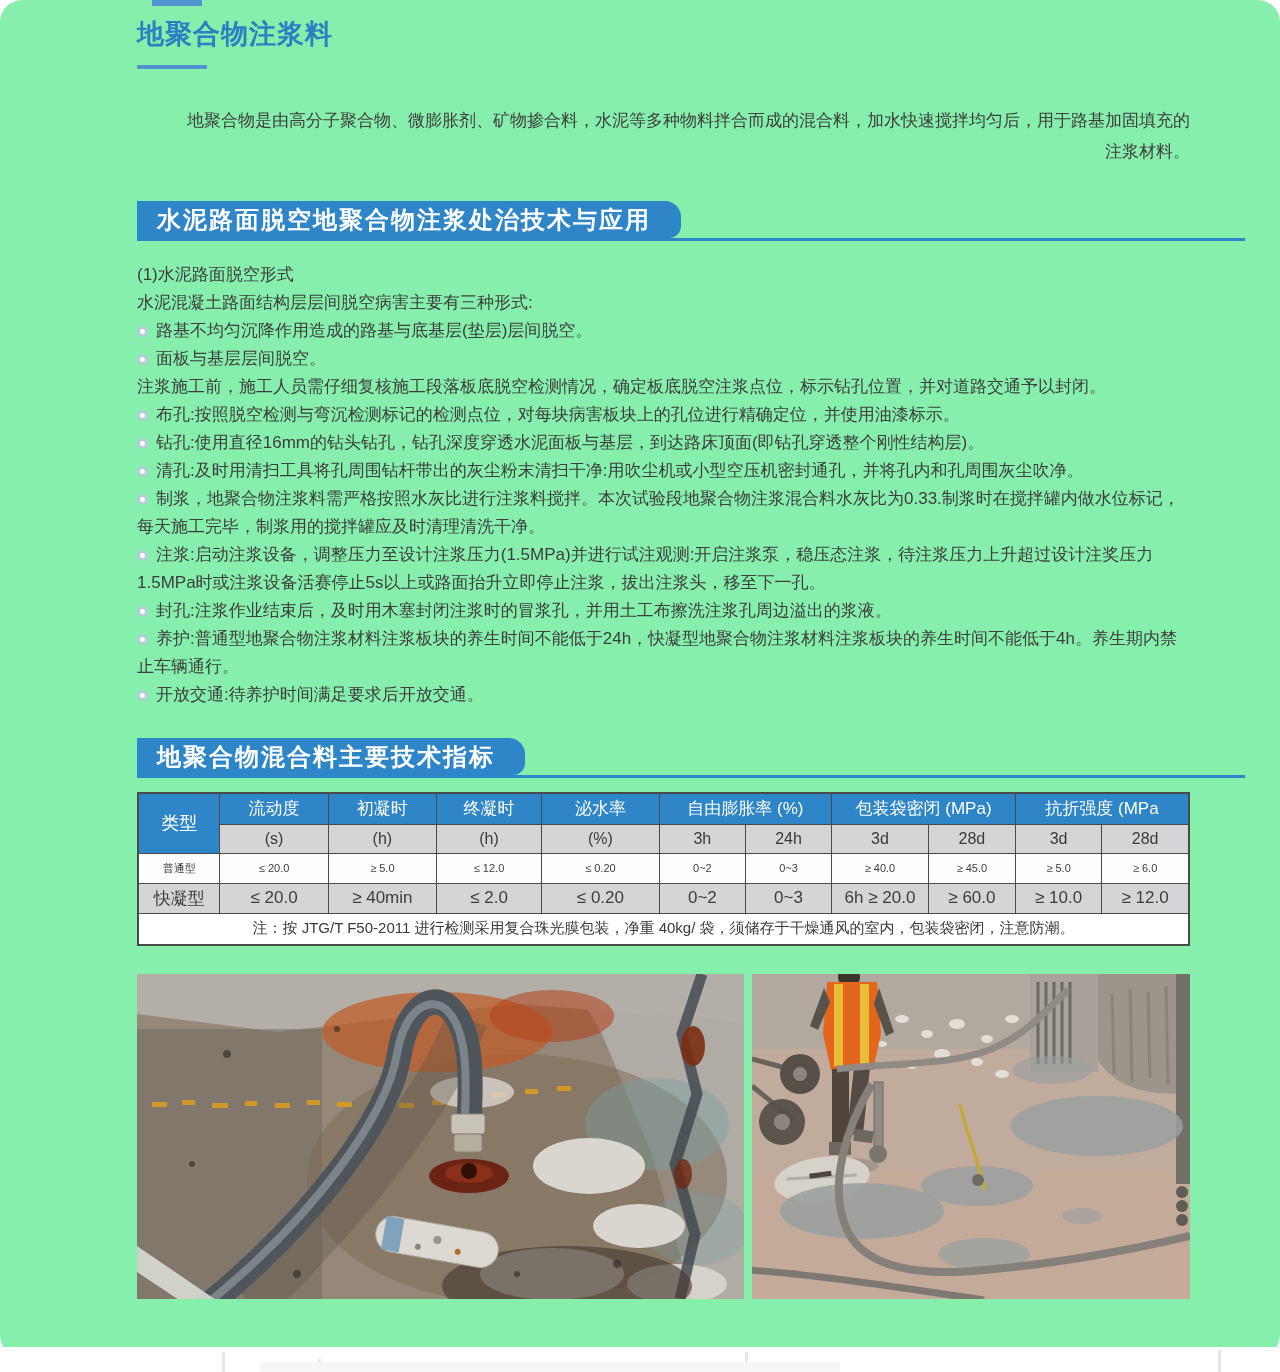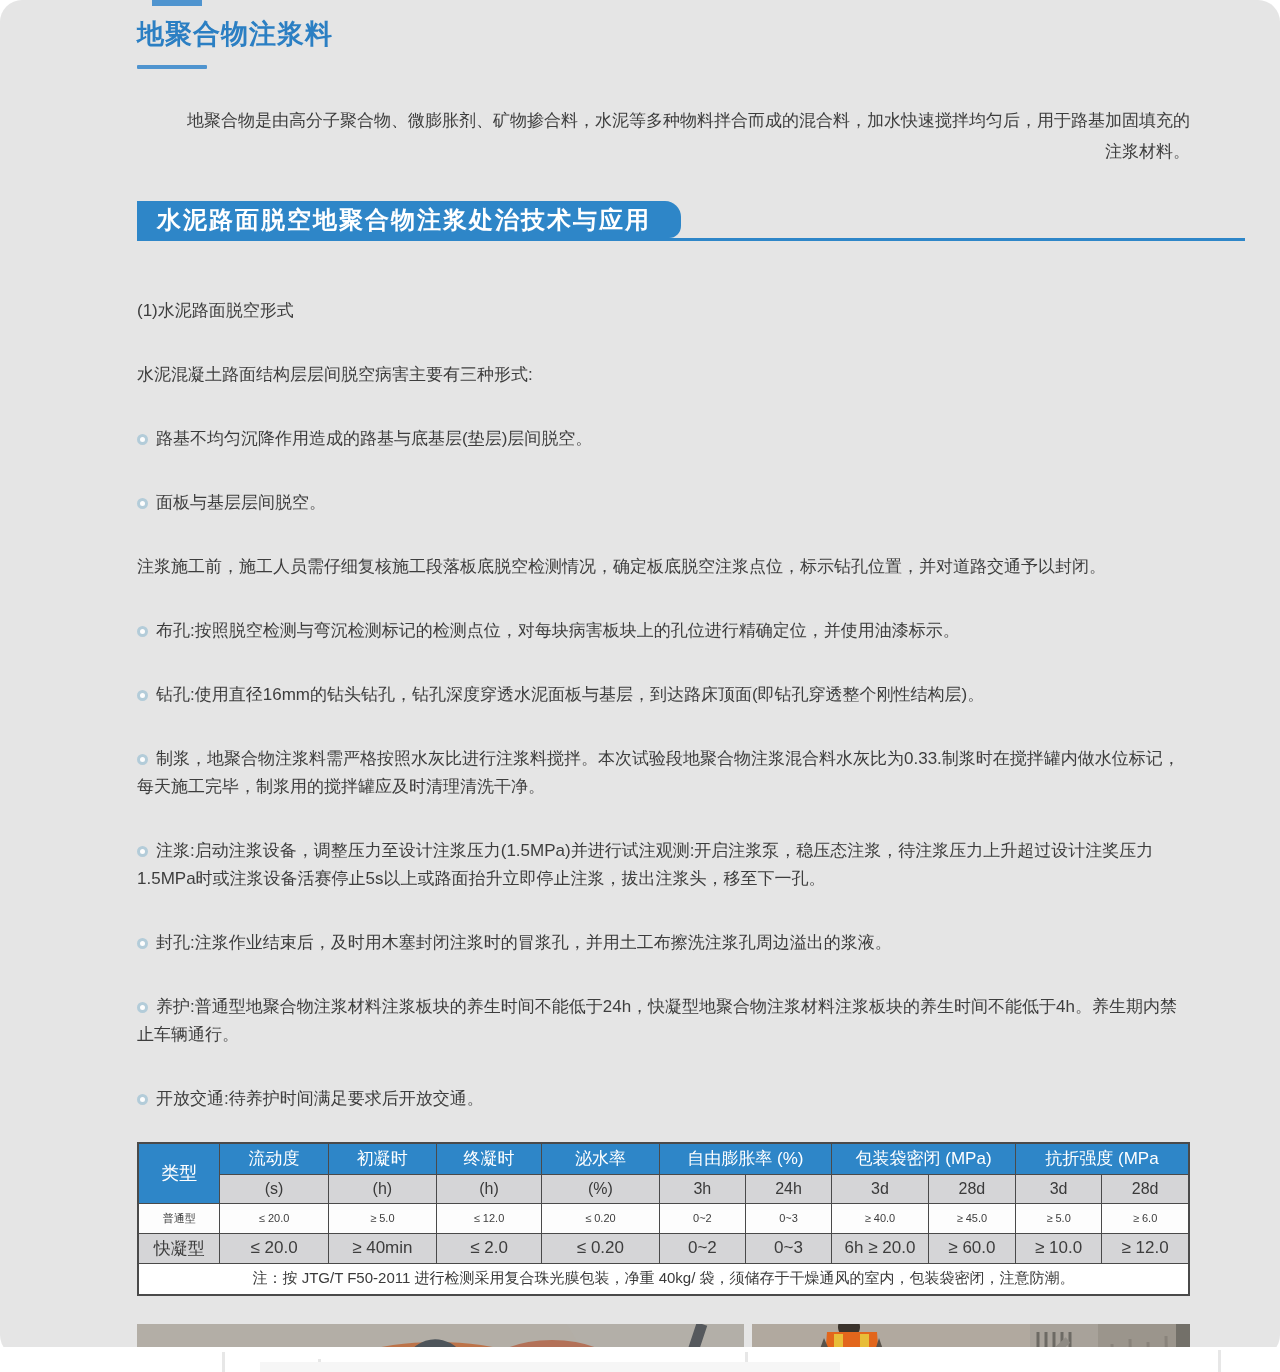--- a/index.html
+++ b/index.html
@@ -2,38 +2,38 @@
 <html><head>
 <meta charset="utf-8">
 <style>
   * { margin:0; padding:0; box-sizing:border-box; }
   html,body { background:#ffffff; }
   body {
     width:1280px; height:1372px;
     font-family:"Liberation Sans","DejaVu Sans",sans-serif;
     color:#3d3d3d; position:relative; overflow:hidden;
   }
-  .page { position:relative; width:1280px; height:1357px; background:#e5e5e5;border-radius:22px; }
+  .page { position:relative; width:1280px; height:1357px; background:#86efac;border-radius:22px; }
   .top-dash { position:absolute; left:152px; top:0; width:50px; height:6px; background:#4f94cf; }
   .content { width:1053px; margin-left:137px; }
   h1.title { font-size:27px; font-weight:bold; color:#2b7fc3; letter-spacing:1px; padding-top:16px; line-height:36px; }
   .title-underline { width:70px; height:4px; background:#4f94cf; margin-top:13px; border-radius:1px; }
   p.intro { margin-top:36px; font-size:17px; line-height:31px; text-indent:2em; color:#3d3d3d;text-align:right; }
 
   .banner-row { width:1108px; margin-left:137px; border-bottom:3px solid #2e86c8; }
   .banner {
     display:inline-block; background:#2e86c8; color:#ffffff; font-weight:bold;
     font-size:24px; letter-spacing:2px; line-height:37px; height:37px;
     padding:0 30px 0 20px; border-radius:0 16px 12px 0; vertical-align:bottom;
   }
   .banner.b1 { margin-top:34px; }
   .banner.b2 { margin-top:0; }
 
   .lines { padding-top:20px; font-size:17px; }
-  .pline { line-height:28px; color:#3d3d3d;margin-top:36px; }
+  .pline { line-height:28px; color:#3d3d3d; }
   .ring {
     display:inline-block; width:11px; height:11px; border-radius:50%;
     border:3px solid #b3ccd9; background:#fdfdfd; margin-right:8px; vertical-align:-1px;
   }
 
   .sec2 { margin-top:29px; }
   table.spec {
     width:1053px; margin-left:137px; margin-top:14px;
     border-collapse:collapse; table-layout:fixed;
     border:2px solid #4a4a4a; text-align:center;
@@ -68,28 +68,32 @@
   </div>
 
   <div class="content lines">
     <div class="pline"><span>(1)水泥路面脱空形式</span></div>
     <div class="pline"><span>水泥混凝土路面结构层层间脱空病害主要有三种形式:</span></div>
     <div class="pline"><span class="ring"></span><span>路基不均匀沉降作用造成的路基与底基层(垫层)层间脱空。</span></div>
     <div class="pline"><span class="ring"></span><span>面板与基层层间脱空。</span></div>
     <div class="pline"><span>注浆施工前，施工人员需仔细复核施工段落板底脱空检测情况，确定板底脱空注浆点位，标示钻孔位置，并对道路交通予以封闭。</span></div>
     <div class="pline"><span class="ring"></span><span>布孔:按照脱空检测与弯沉检测标记的检测点位，对每块病害板块上的孔位进行精确定位，并使用油漆标示。</span></div>
     <div class="pline"><span class="ring"></span><span>钻孔:使用直径16mm的钻头钻孔，钻孔深度穿透水泥面板与基层，到达路床顶面(即钻孔穿透整个刚性结构层)。</span></div>
+    <div class="pline"><span class="ring"></span><span>清孔:及时用清扫工具将孔周围钻杆带出的灰尘粉末清扫干净:用吹尘机或小型空压机密封通孔，并将孔内和孔周围灰尘吹净。</span></div>
     <div class="pline"><span class="ring"></span><span>制浆，地聚合物注浆料需严格按照水灰比进行注浆料搅拌。本次试验段地聚合物注浆混合料水灰比为0.33.制浆时在搅拌罐内做水位标记，每天施工完毕，制浆用的搅拌罐应及时清理清洗干净。</span></div>
     <div class="pline"><span class="ring"></span><span>注浆:启动注浆设备，调整压力至设计注浆压力(1.5MPa)并进行试注观测:开启注浆泵，稳压态注浆，待注浆压力上升超过设计注奖压力1.5MPa时或注浆设备活赛停止5s以上或路面抬升立即停止注浆，拔出注浆头，移至下一孔。</span></div>
     <div class="pline"><span class="ring"></span><span>封孔:注浆作业结束后，及时用木塞封闭注浆时的冒浆孔，并用土工布擦洗注浆孔周边溢出的浆液。</span></div>
     <div class="pline"><span class="ring"></span><span>养护:普通型地聚合物注浆材料注浆板块的养生时间不能低于24h，快凝型地聚合物注浆材料注浆板块的养生时间不能低于4h。养生期内禁止车辆通行。</span></div>
     <div class="pline"><span class="ring"></span><span>开放交通:待养护时间满足要求后开放交通。</span></div>
   </div>
 
   <div class="sec2">
+    <div class="banner-row">
+      <div class="banner b2">地聚合物混合料主要技术指标</div>
+    </div>
 
     <table class="spec">
       <colgroup>
         <col style="width:7.8%">
           <col style="width:10.3%">
           <col style="width:10.3%">
           <col style="width:10.0%">
         <col style="width:11.2%">
           <col style="width:8.2%">
           <col style="width:8.2%">

